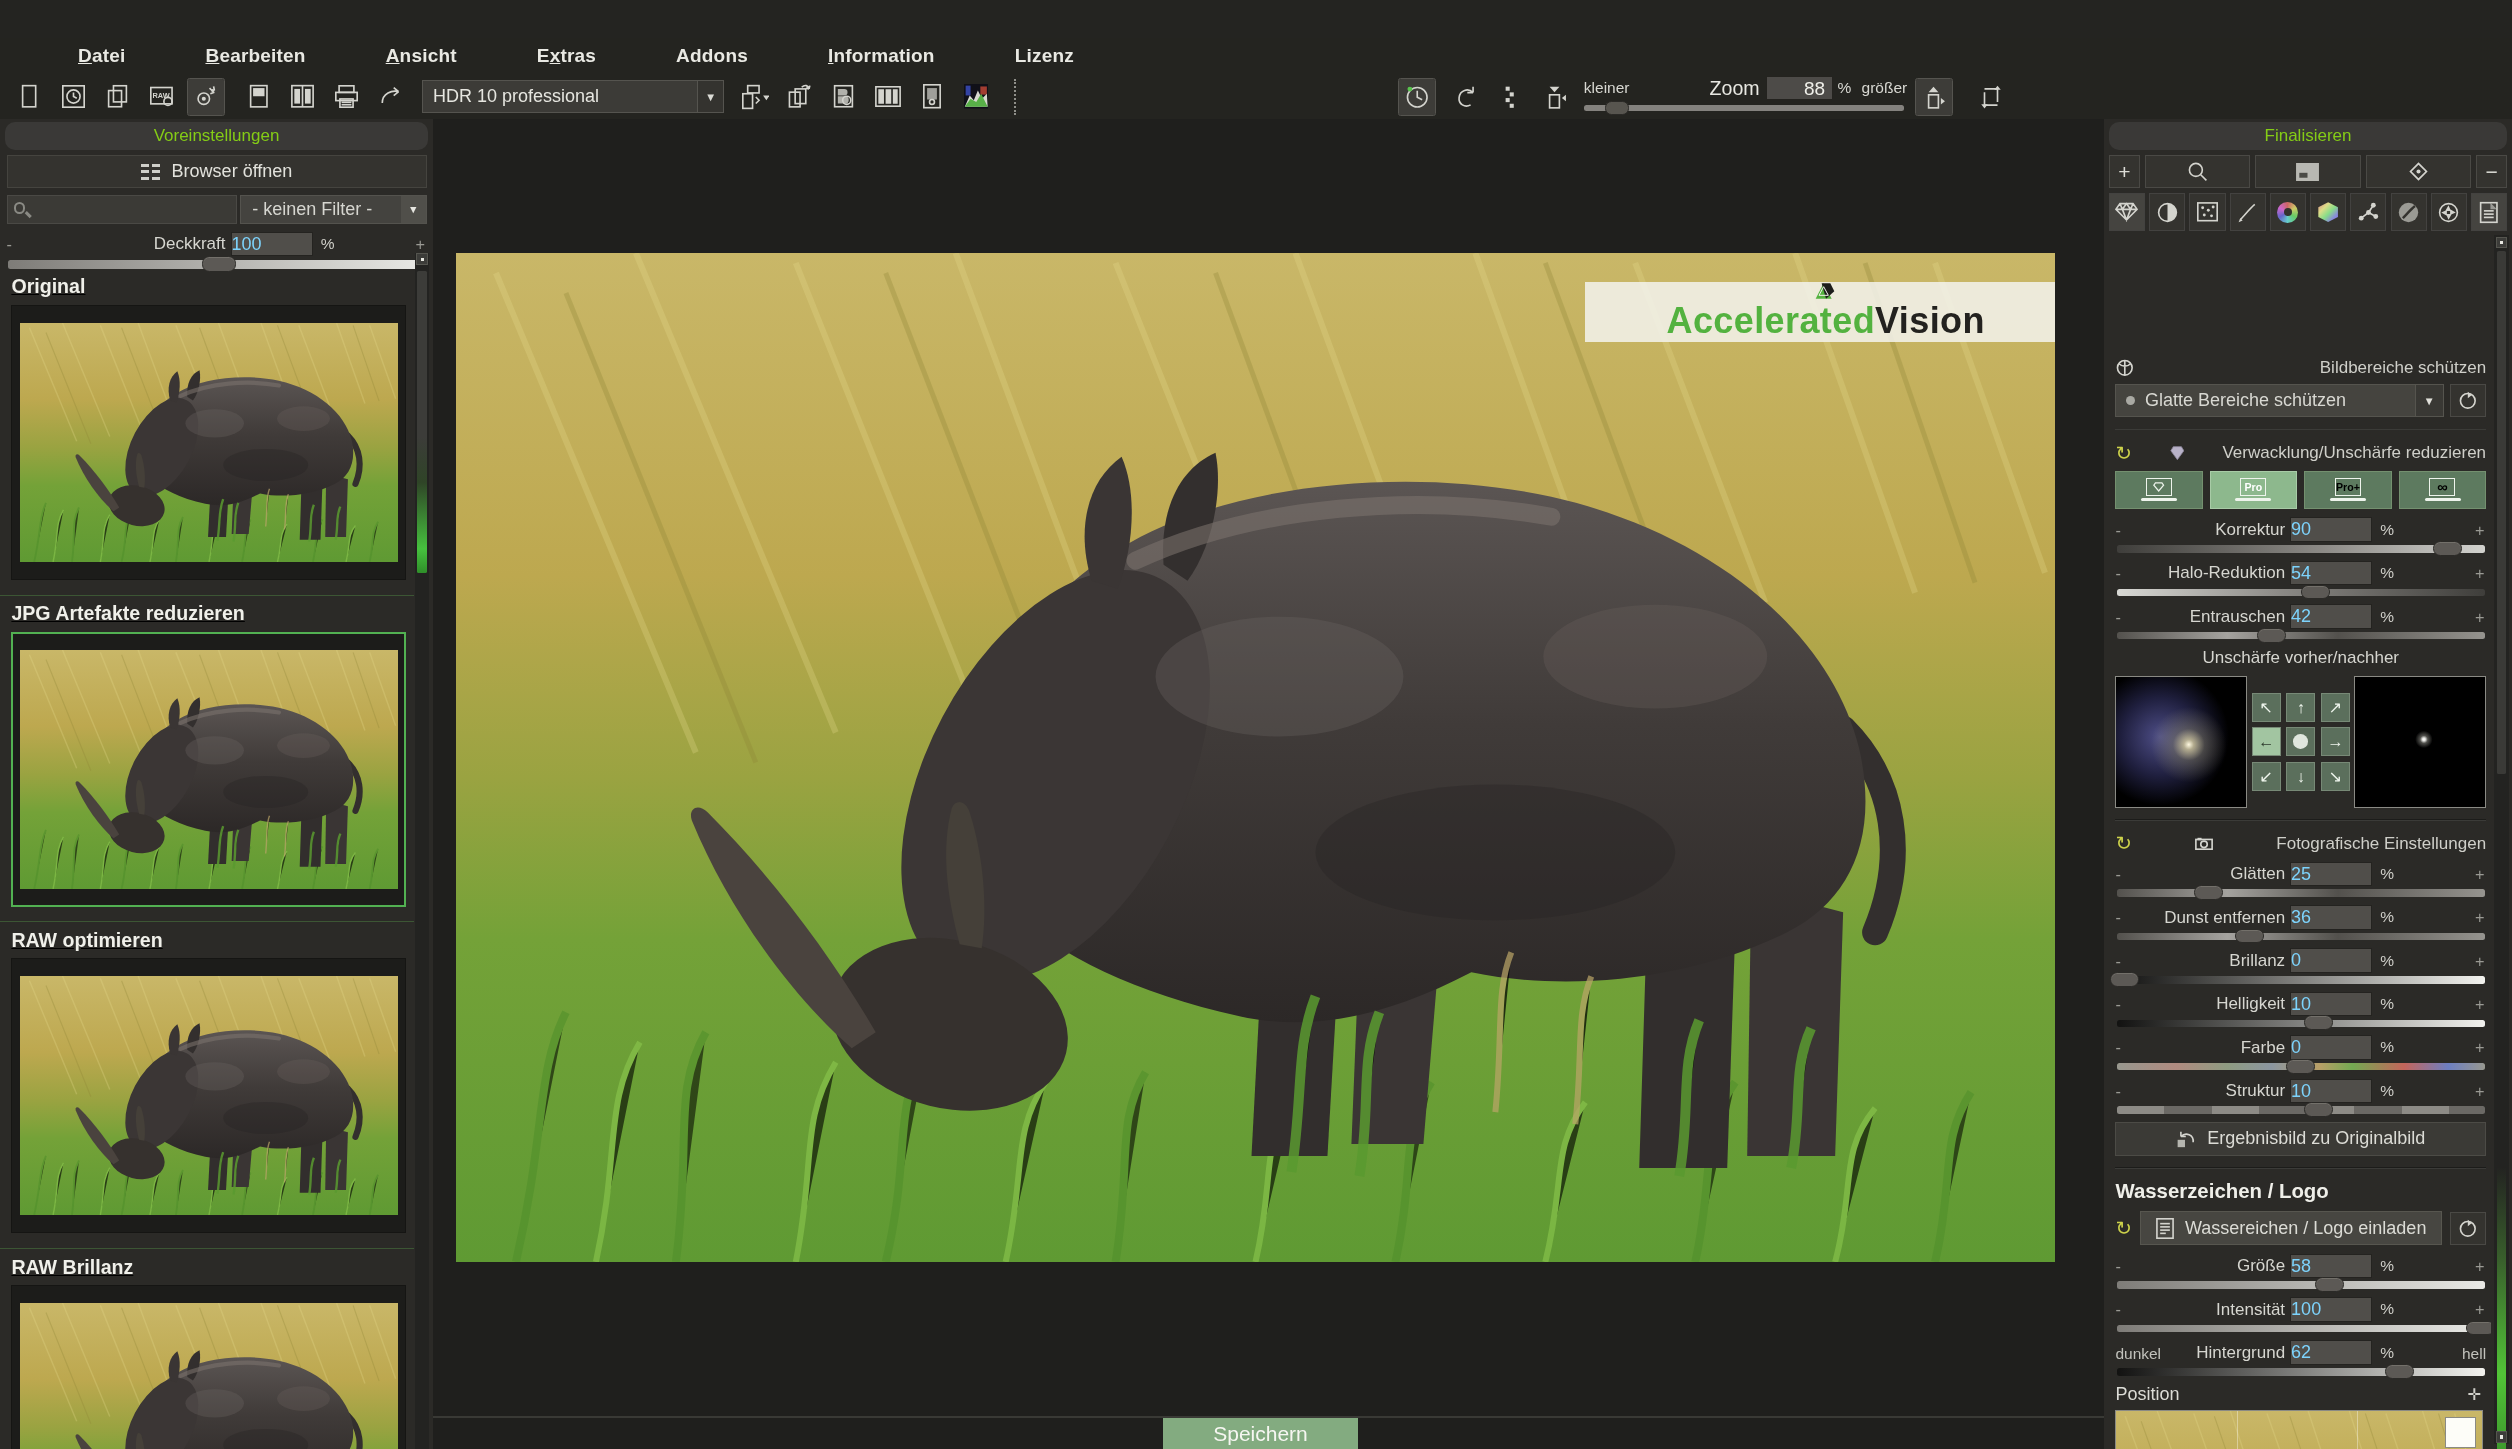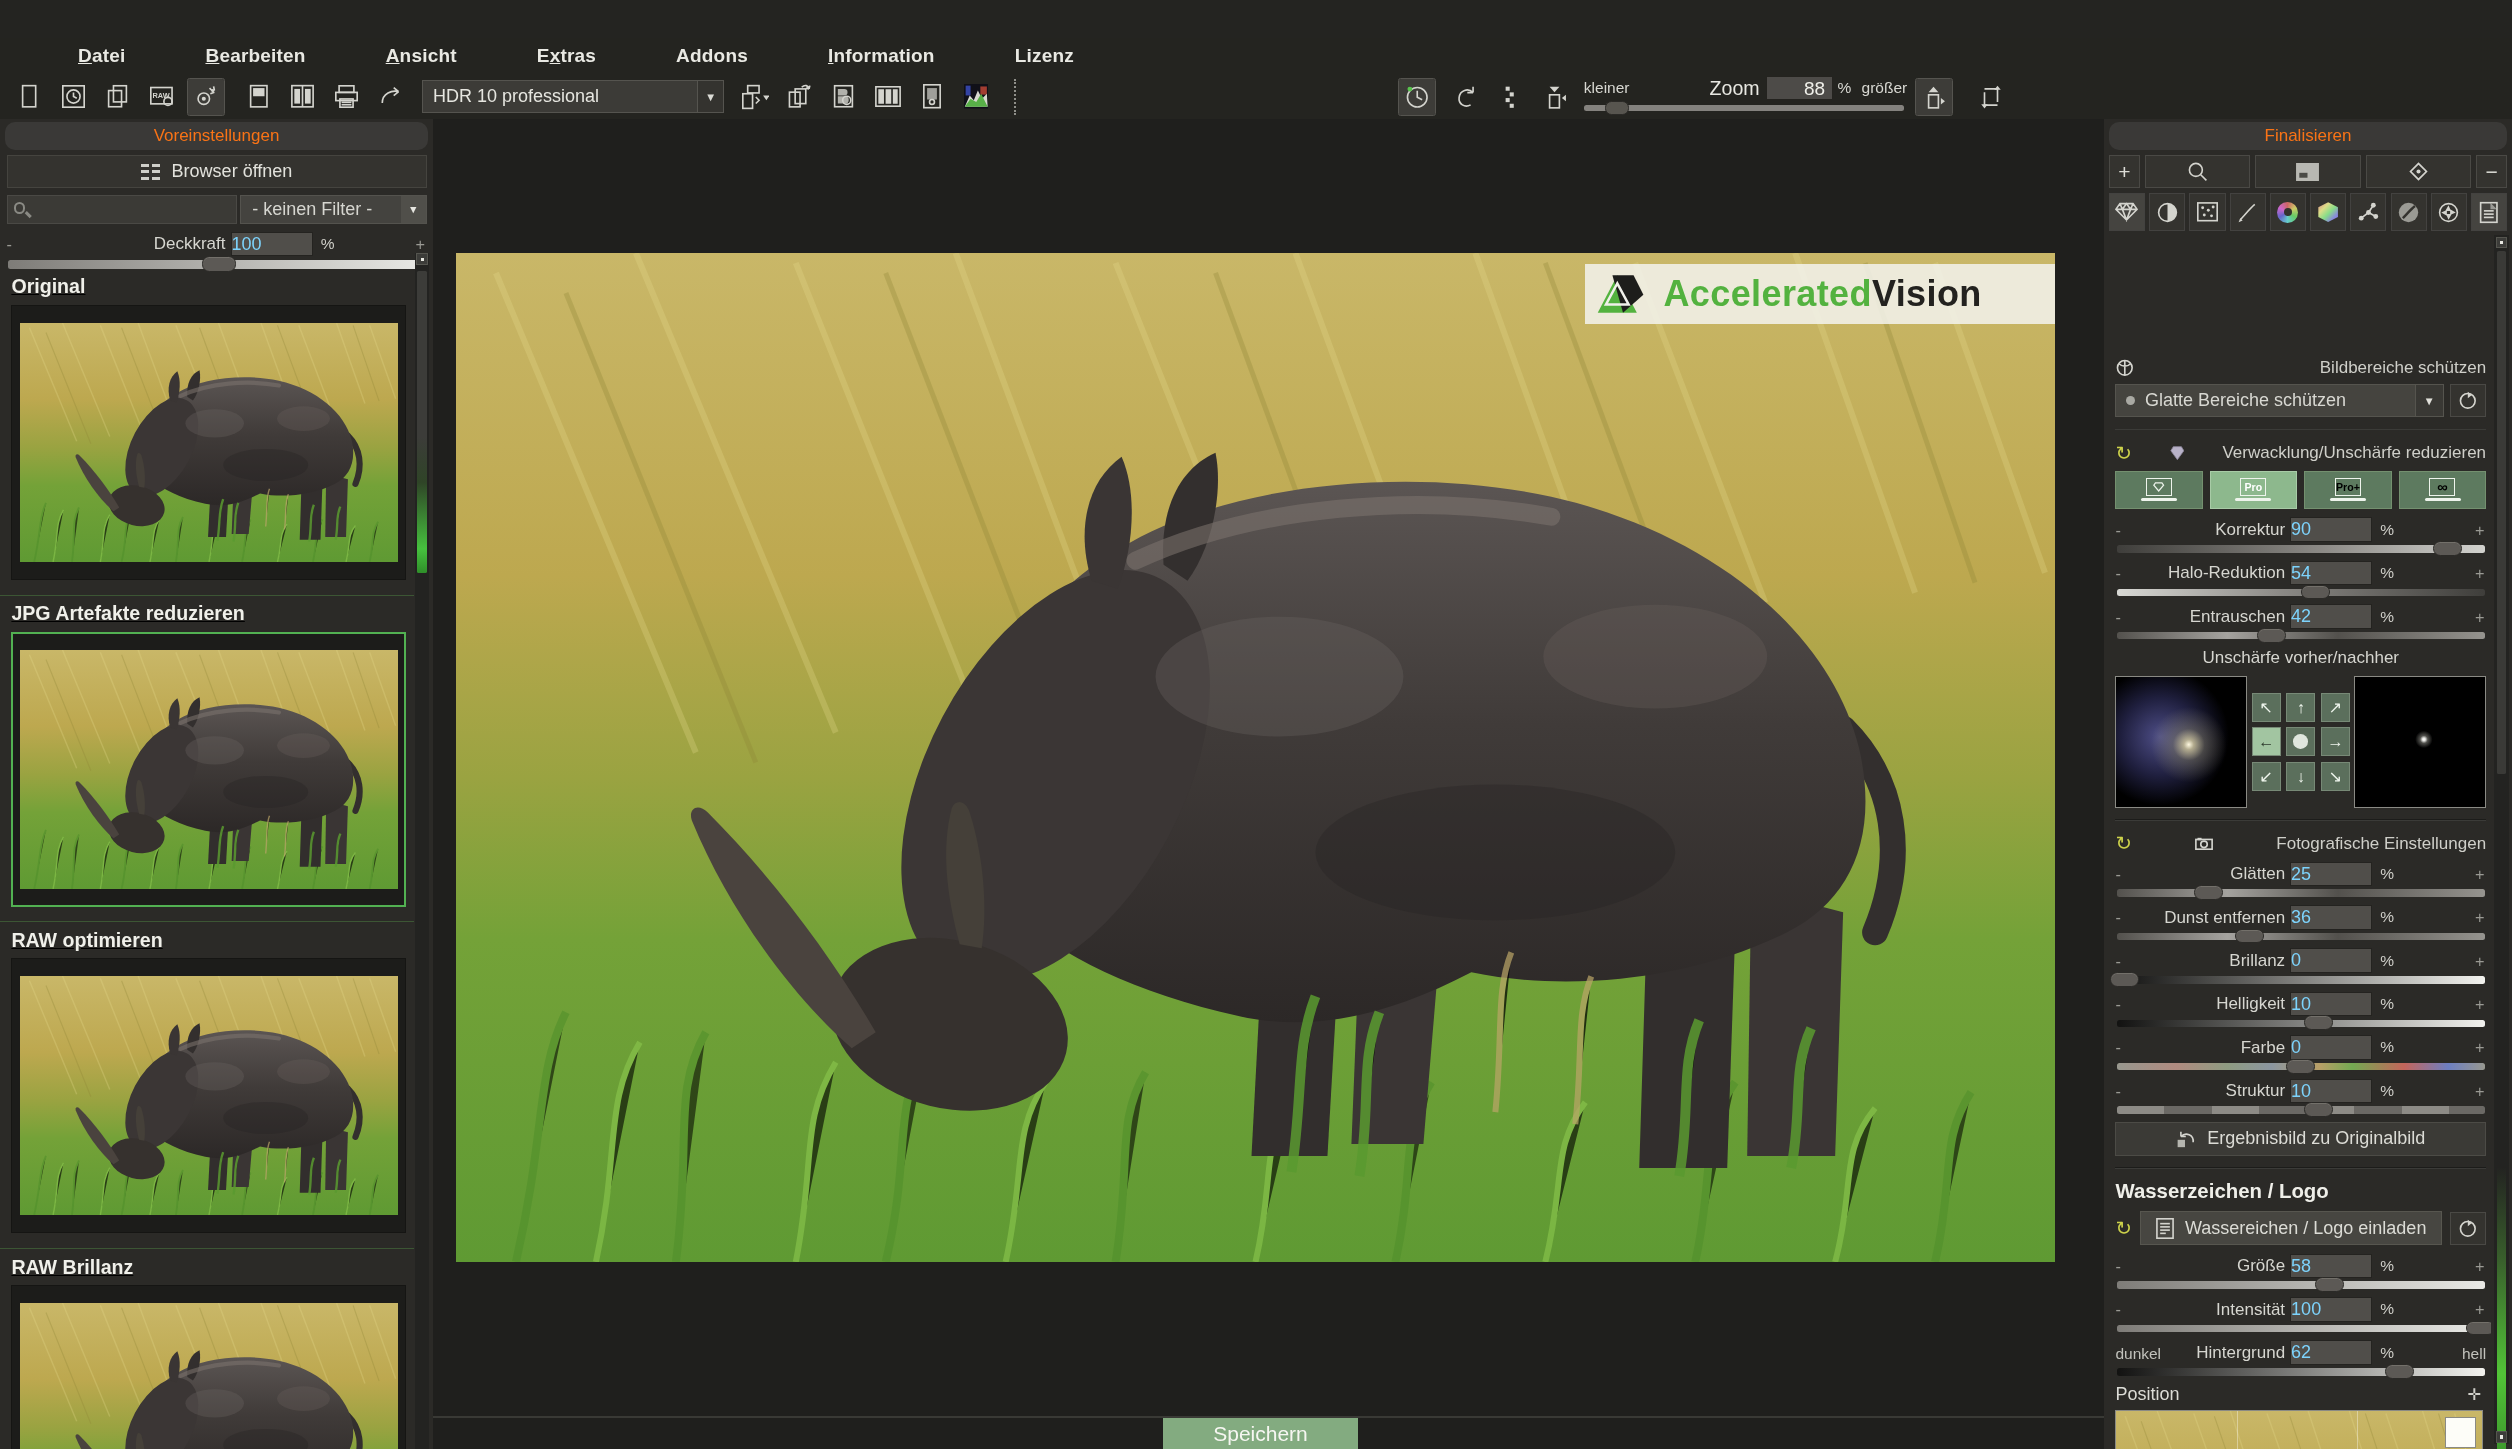--- a/index.html
+++ b/index.html
@@ -48,21 +48,21 @@
   .zl-pct { position:absolute; left:257px; top:4.9px; font-size:15.5px; color:#d8d8d2; }
   .zl-groesser { position:absolute; left:281px; top:4.9px; font-size:15.5px; color:#d8d8d2; }
   .zoom-track { position:absolute; left:3.3px; top:31px; width:320px; height:5.7px; background:#84827e; border-radius:2.5px; }
   .zoom-handle { position:absolute; top:-4.1px; width:24.5px; height:14px; border-radius:6.5px; background:#57554f;
     border:0.8px solid #2a2926; }
 
   
   .lpanel { position:absolute; left:0; top:119px; width:433px; height:1330px; background:#2b2a27; }
   .canvas { position:absolute; left:433px; top:119px; width:1671px; height:1330px; background:#1f1f1d; }
   .rpanel { position:absolute; left:2104px; top:119px; width:408px; height:1330px; background:#2b2a27; }
-  .hdrbar { height:28px; margin:3.3px 4.9px 4.9px 4.9px; background:#3a3937; color:#f97316; font-size:17px;
+  .hdrbar { height:28px; margin:3.3px 4.9px 4.9px 4.9px; background:#3a3937; color:#84cc16; font-size:17px;
     display:flex; align-items:center; justify-content:center;border-radius:10px; }
   .panelbtn { background:#34332f; border:0.8px solid #4a4945; color:#dcdcd6; display:flex; align-items:center;
     justify-content:center; }
 
   
   .browser-btn { height:33px; margin:0 6.5px 6.5px 6.5px; background:#34332f; border:0.8px solid #45443f; display:flex;
     align-items:center; justify-content:center; gap:11.4px; color:#e2e2dc; font-size:18px; }
   .grid-ic { width:19.6px; height:16.3px; background:
      linear-gradient(#cfcfc9 0 0) 0 0/8.2px 3.3px no-repeat, linear-gradient(#cfcfc9 0 0) 11.4px 0/8.2px 3.3px no-repeat,
      linear-gradient(#cfcfc9 0 0) 0 6.5px/8.2px 3.3px no-repeat, linear-gradient(#cfcfc9 0 0) 11.4px 6.5px/8.2px 3.3px no-repeat,
@@ -87,22 +87,22 @@
   .lscroll { position:absolute; left:415px; top:134px; width:14px; bottom:0; background:#232321; }
   .lscroll .sq { position:absolute; left:0.8px; top:0; width:12.3px; height:12.3px; background:#3c3c39; border:0.8px solid #55554f; }
   .lscroll .sq:after{ content:""; position:absolute; left:4.1px; top:4.1px; width:3.3px; height:3.3px; background:#e8e8e2;}
   .lscroll .thumb { position:absolute; left:1.6px; top:18px; width:10.6px; height:302px;
     background:linear-gradient(#3c3c39 0 55%, #2f4427 70%, #46c13e 92%, #2f8f2a); border-radius:1.6px; }
 
   
   .main-img { position:absolute; left:23px; top:134px; width:1599px; height:1009px; background:#000; }
   .main-img .rhino-slot, .p-img .rhino-slot, .pos-img .rhino-slot { position:absolute; inset:0; }
   .rhino-slot svg { width:100%; height:100%; display:block; }
-  .wm-bar { position:absolute; right:0; top:11px; width:470px; height:60px; background:rgba(243,243,238,.85);
-    display:flex; align-items:center; gap:13px; padding-left:11.4px; }
+  .wm-bar { position:absolute; right:0; top:29px; width:470px; height:60px; background:rgba(243,243,238,.85);
+    display:flex; align-items:center; padding-left:11.4px;flex-direction:column; }
   .wm-text { font-size:36px; letter-spacing:0.4px; }
   .wm-green { color:#53b23f; font-weight:700; }
   .wm-dark { color:#23221f; font-weight:700; }
   .statusline { position:absolute; left:0; bottom:31px; width:100%; height:1.6px; background:#393935; }
   .save-btn { position:absolute; left:730px; bottom:0; width:195px; height:31px; background:#83ab80;
     color:#f6f6f1; font-size:21px; display:flex; align-items:center; justify-content:center; }
 
   
   .rp-btnrow { display:flex; gap:4.9px; margin:1.6px 4.9px 4.9px 4.9px; height:33px; }
   .rp-btnrow .mini { width:31px; font-size:21px; color:#dcdcd6; }

